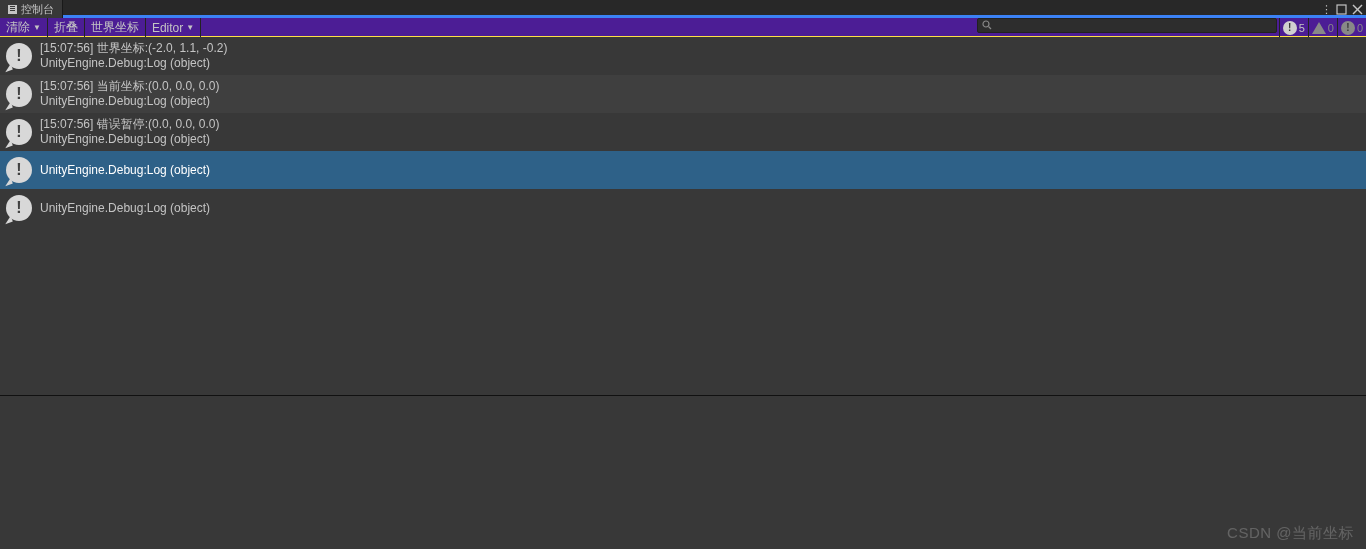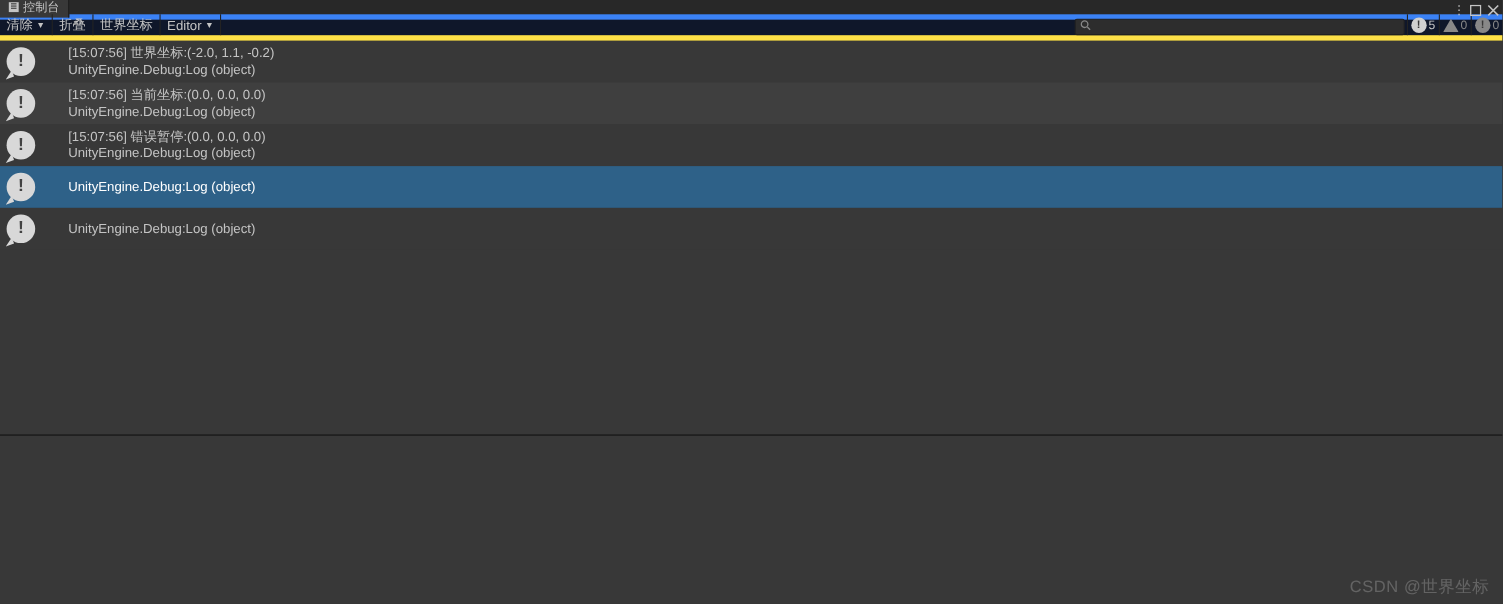--- a/index.html
+++ b/index.html
@@ -1,48 +1,48 @@
 <!DOCTYPE html>
 <html><head>
 <meta charset="utf-8">
 <style>
 * { margin: 0; padding: 0; box-sizing: border-box; font-family: "Microsoft YaHei", Arial, sans-serif; }
 body { background: #383838; width: 1366px; height: 549px; overflow: hidden; position: relative; }
 
-.tab-bar { height: 18px; background: #282828; display: flex; align-items: center; border-bottom: 5px solid #3b82f6; }
+.tab-bar { height: 18px; background: #282828; display: flex; border-bottom: 3px solid #3b82f6; }
 .tab { height: 18px; background: #383838; display: flex; align-items: center; padding: 0 8px; font-size: 11px; color: #c4c4c4; border-right: 1px solid #191919; }
 .tab-icon { width: 9px; height: 9px; background: #c4c4c4; margin-right: 4px; display: inline-block; position: relative; }
 .tab-icon::before { content: ""; position: absolute; left: 2px; top: 1px; right: 2px; height: 1px; background: #383838; box-shadow: 0 2px 0 #383838, 0 4px 0 #383838; }
 
 .window-controls { position: absolute; right: 2px; top: 0; height: 18px; display: flex; align-items: center; gap: 3px; }
 .window-controls span { color: #c4c4c4; font-size: 11px; cursor: pointer; display: inline-flex; align-items: center; justify-content: center; width: 13px; height: 13px; }
 .dots { letter-spacing: -2px; font-size: 14px; }
 
-.toolbar { height: 19px; background: #0f172a; display: flex; align-items: flex-end; font-size: 12px; color: #c4c4c4; border-bottom: 5px solid #fde047; }
+.toolbar { height: 19px; background: #4c1d95; display: flex; align-items: flex-start; font-size: 12px; color: #c4c4c4; border-bottom: 1px solid #fde047; }
 .toolbar-btn { padding: 0 6px; height: 19px; display: flex; align-items: center; cursor: pointer; border-right: 1px solid #232323; }
 .dropdown-arrow { margin-left: 3px; font-size: 8px; }
 
 .search-box { margin-left: auto; height: 15px; width: 300px; background: #2d2d2d; border: 1px solid #212121; border-radius: 2px; display: flex; align-items: center; padding: 0 4px; margin-right: 2px; }
 .search-icon { color: #888; font-size: 10px; }
 
 .counters { display: flex; align-items: center; height: 19px; }
 .counter { display: flex; align-items: center; padding: 0 3px; font-size: 11px; color: #c4c4c4; height: 19px; border-left: 1px solid #232323; }
 .counter-icon { width: 14px; height: 14px; border-radius: 50%; margin-right: 2px; display: flex; align-items: center; justify-content: center; font-size: 10px; font-weight: bold; }
 .info-icon { background: #d0d0d0; color: #383838; }
 .error-icon { background: #888; color: #383838; }
 .counter.dim { color: #888; }
 
 .log-area { height: 358px; overflow: auto; }
 .log-row { display: flex; align-items: center; height: 38px; padding: 0 6px; font-size: 12px; color: #c4c4c4; }
 .log-row.odd { background: #383838; }
 .log-row.even { background: #3f3f3f; }
 .log-row.selected { background: #2e6188; color: #fff; }
 .log-bubble { width: 26px; height: 26px; border-radius: 50%; background: #d8d8d8; color: #424242; display: flex; align-items: center; justify-content: center; font-size: 16px; font-weight: bold; margin-right: 8px; flex-shrink: 0; position: relative; }
 .log-bubble::after { content: ""; position: absolute; bottom: -2px; left: -2px; width: 0; height: 0; border-top: 6px solid transparent; border-right: 8px solid #d8d8d8; transform: rotate(-20deg); }
-.log-text { line-height: 15px; margin-left: 22px; }
+.log-text { line-height: 15px; }
 
 .detail-area { border-top: 1px solid #111; height: 153px; background: #383838; }
 
 .watermark { position: absolute; right: 12px; bottom: 6px; color: rgba(255,255,255,0.22); font-size: 15px; font-weight: 400; letter-spacing: 0.5px; pointer-events: none; }
 </style>
 </head>
 <body>
 
 <div class="tab-bar">
   <div class="tab">
@@ -139,13 +139,13 @@
     <div class="log-row odd">
       <div class="log-bubble">!</div>
       <div class="log-text">
         <div>UnityEngine.Debug:Log (object)</div>
       </div>
     </div>
   </div>
 
 <div class="detail-area"></div>
 
-<div class="watermark">CSDN @世界坐标</div>
+<div class="watermark">CSDN @当前坐标</div>
 
 </body></html>

